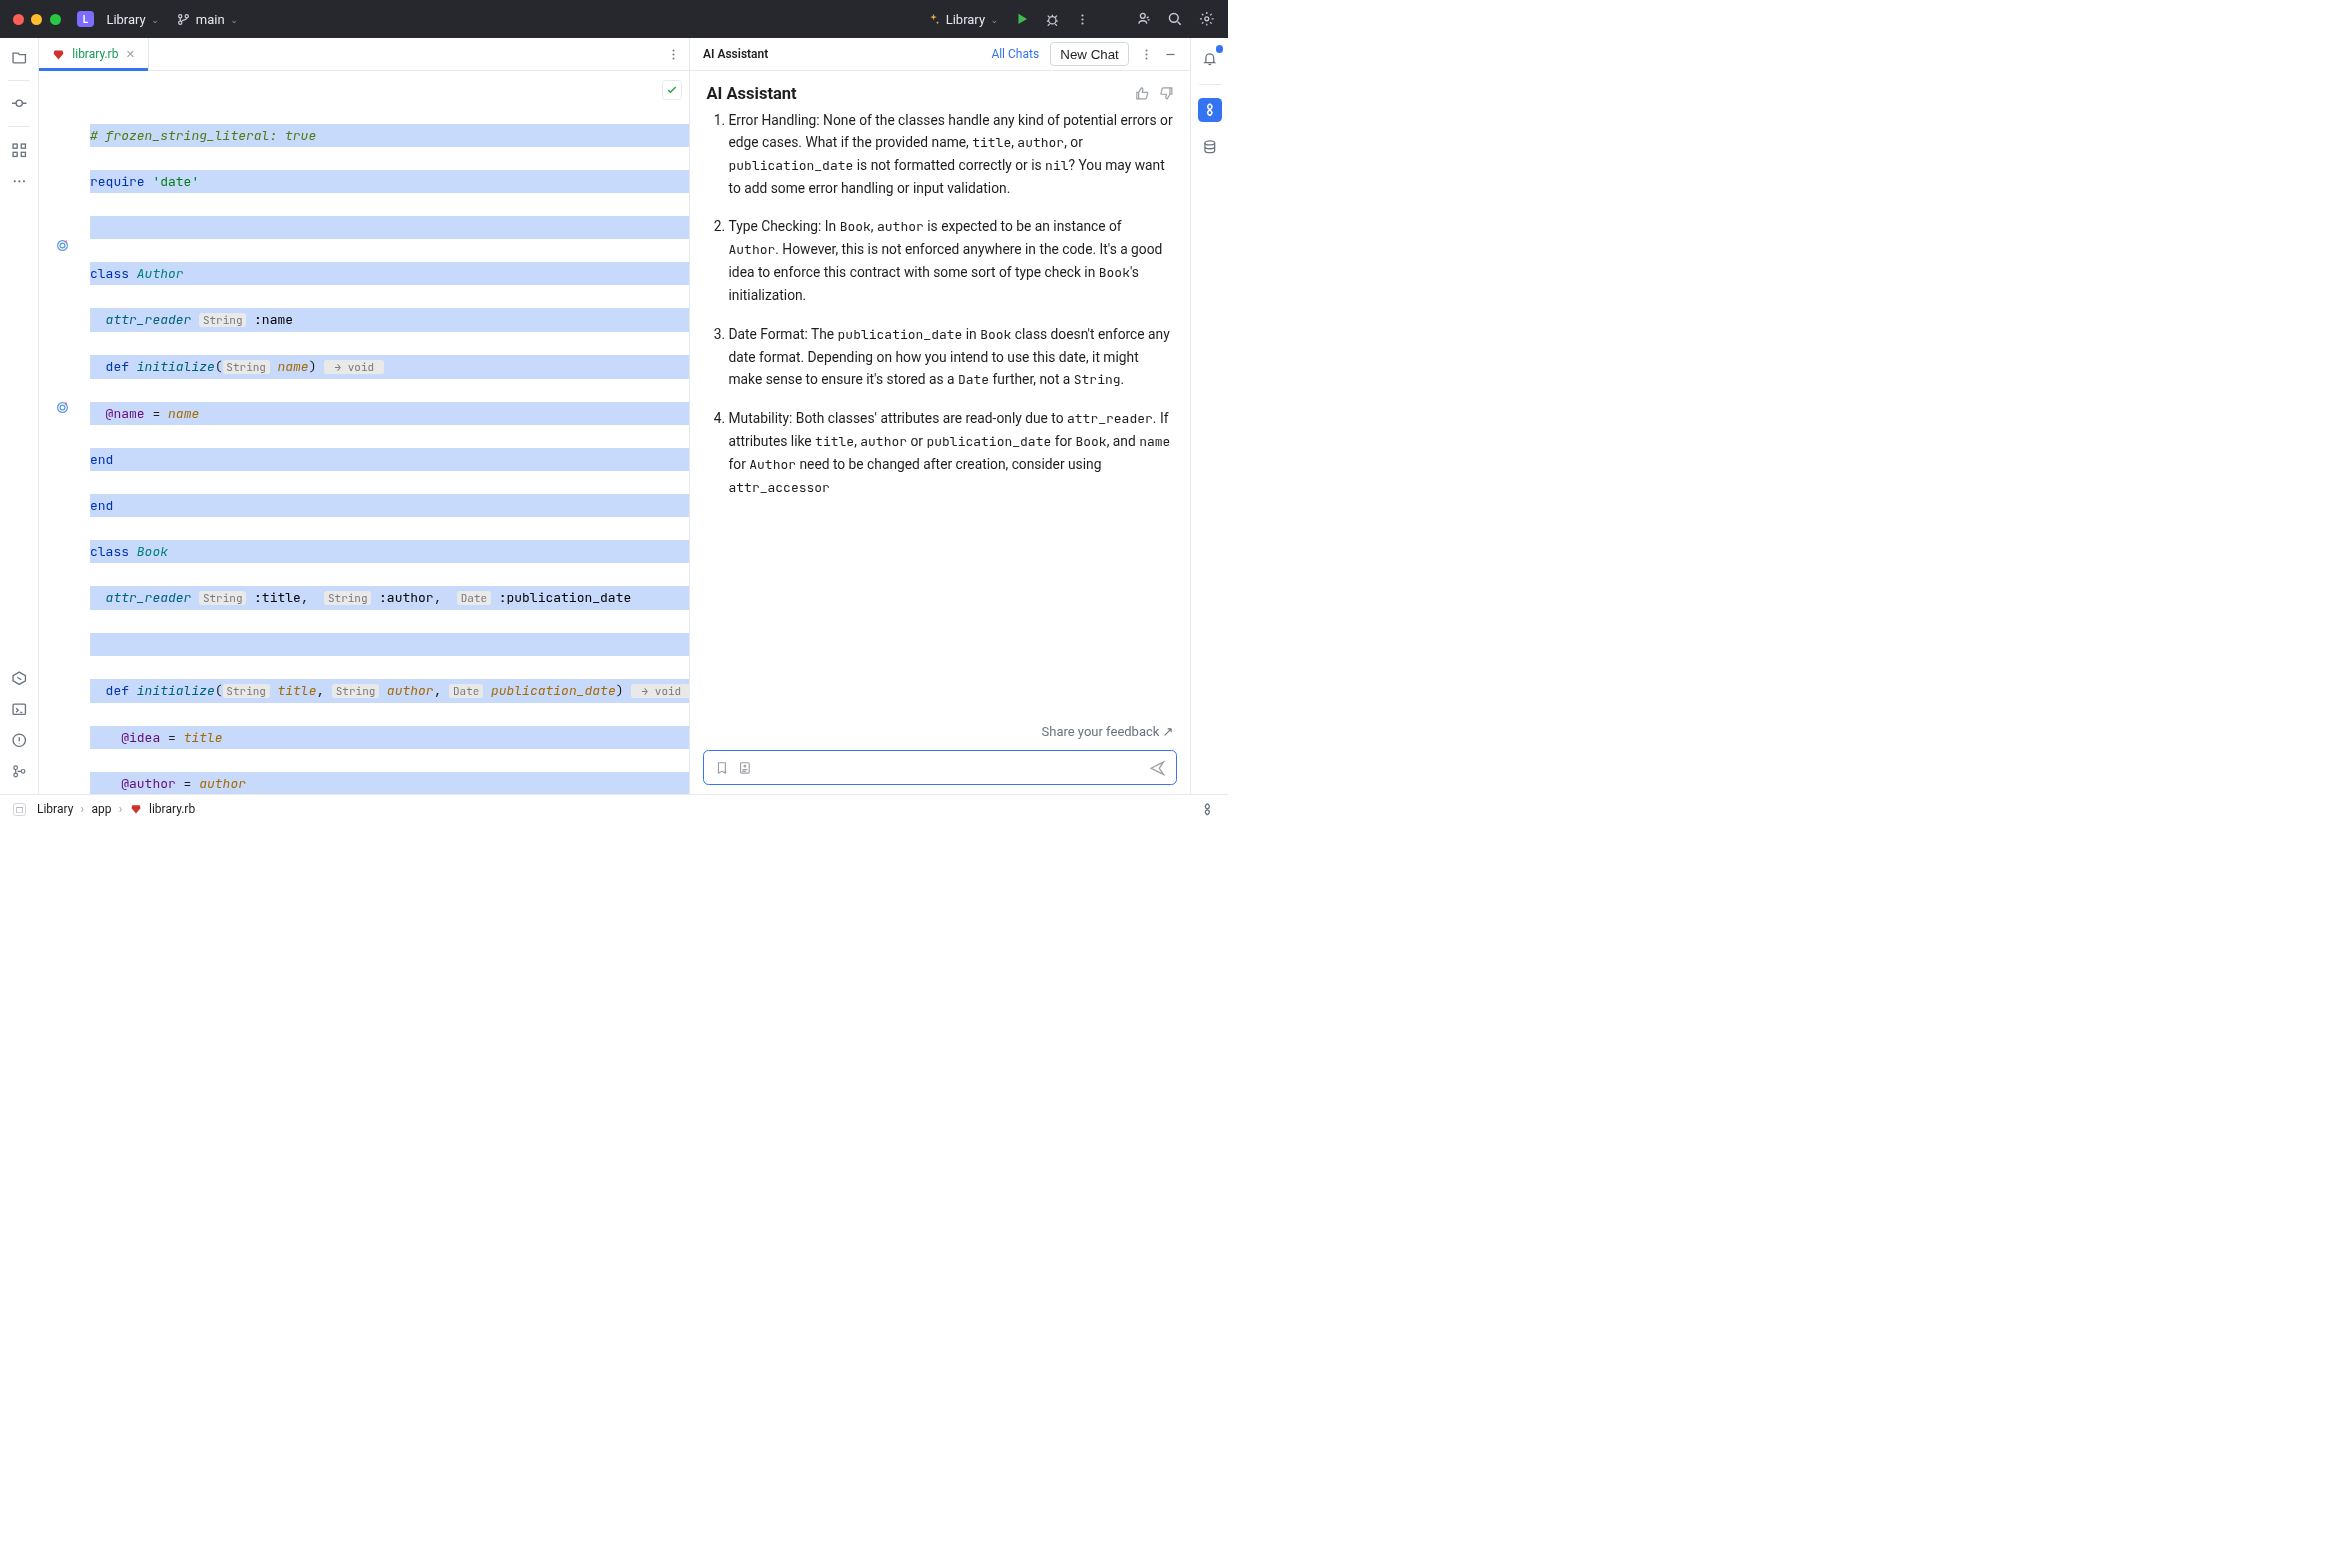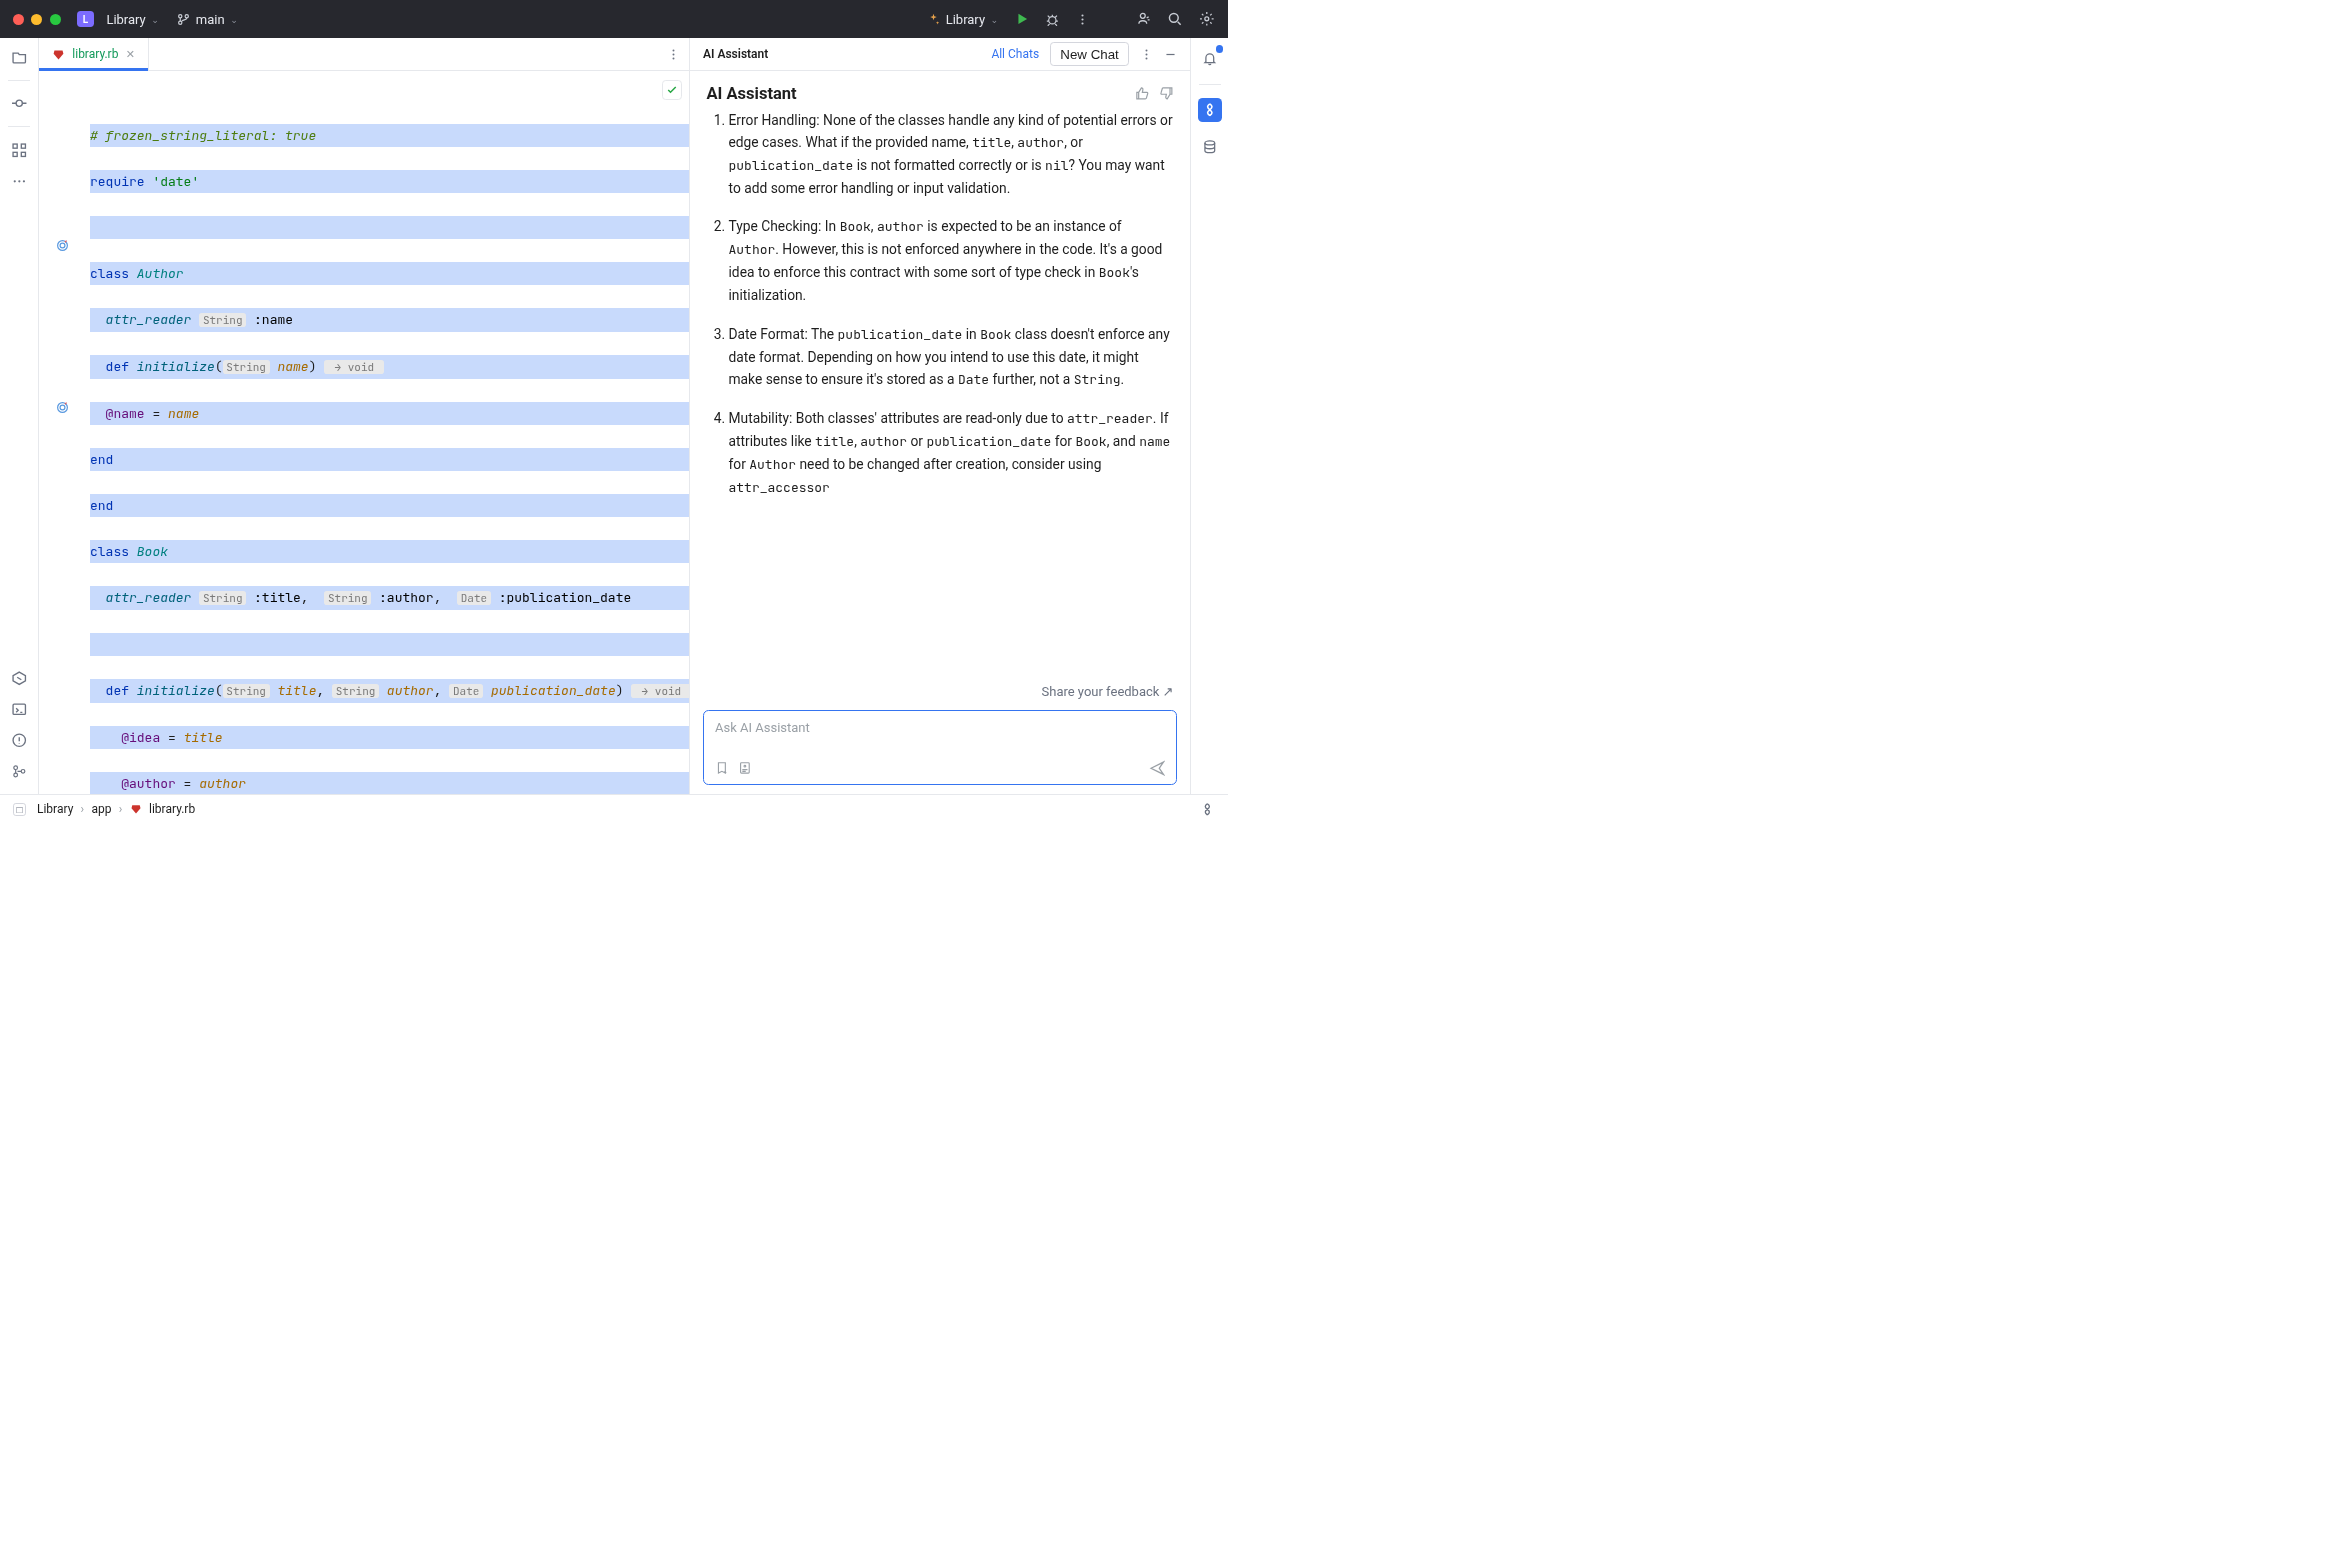--- a/index.html
+++ b/index.html
@@ -415,21 +415,20 @@
       </h2>
       <ol>
         <li><span>Error Handling: None of the classes handle any kind of potential errors or edge cases. What if the provided name, </span><code class="inline">title</code><span>, </span><code class="inline">author</code><span>, or </span><code class="inline">publication_date</code><span> is not formatted correctly or is </span><code class="inline">nil</code><span>? You may want to add some error handling or input validation.</span></li>
         <li><span>Type Checking: In </span><code class="inline">Book</code><span>, </span><code class="inline">author</code><span> is expected to be an instance of </span><code class="inline">Author</code><span>. However, this is not enforced anywhere in the code. It's a good idea to enforce this contract with some sort of type check in </span><code class="inline">Book</code><span>'s initialization.</span></li>
         <li><span>Date Format: The </span><code class="inline">publication_date</code><span> in </span><code class="inline">Book</code><span> class doesn't enforce any date format. Depending on how you intend to use this date, it might make sense to ensure it's stored as a </span><code class="inline">Date</code><span> further, not a </span><code class="inline">String</code><span>.</span></li>
         <li><span>Mutability: Both classes' attributes are read-only due to </span><code class="inline">attr_reader</code><span>. If attributes like </span><code class="inline">title</code><span>, </span><code class="inline">author</code><span> or </span><code class="inline">publication_date</code><span> for </span><code class="inline">Book</code><span>, and </span><code class="inline">name</code><span> for </span><code class="inline">Author</code><span> need to be changed after creation, consider using </span><code class="inline">attr_accessor</code></li>
       </ol>
     </div>
     <div class="feedback">Share your feedback ↗</div>
     <div class="ai-input">
-      <textarea placeholder="Ask AI Assistant" style=""></textarea>
       <div class="tools">
         <span>
           <svg width="13.8" height="13.8" viewBox="0 0 16 16" fill="none" stroke="currentColor" stroke-width="1.3">
               <path d="M4 2v12l4-2 4 2V2H4z"></path>
               <path d="M11 12l2 2"></path>
             </svg>
         </span>
         <span>
           <svg width="13.8" height="13.8" viewBox="0 0 16 16" fill="none" stroke="currentColor" stroke-width="1.3">
               <rect x="3" y="2" width="10" height="12" rx="1"></rect>

